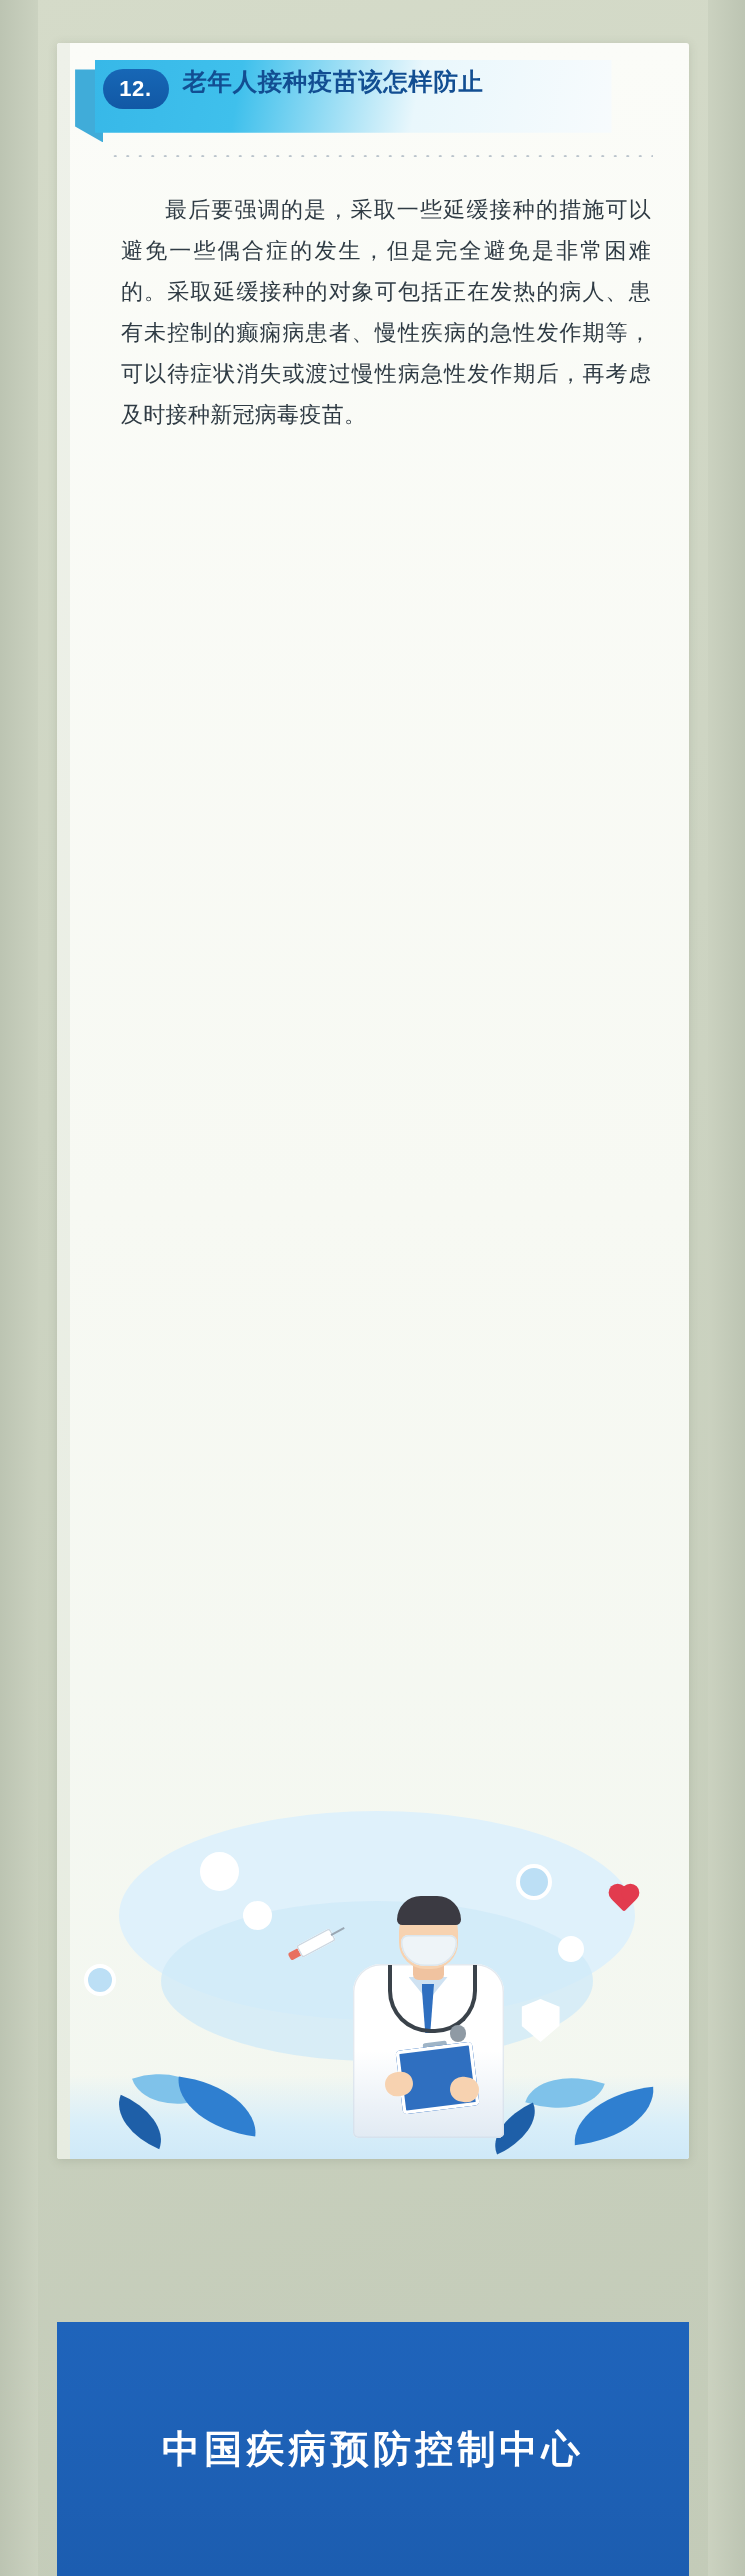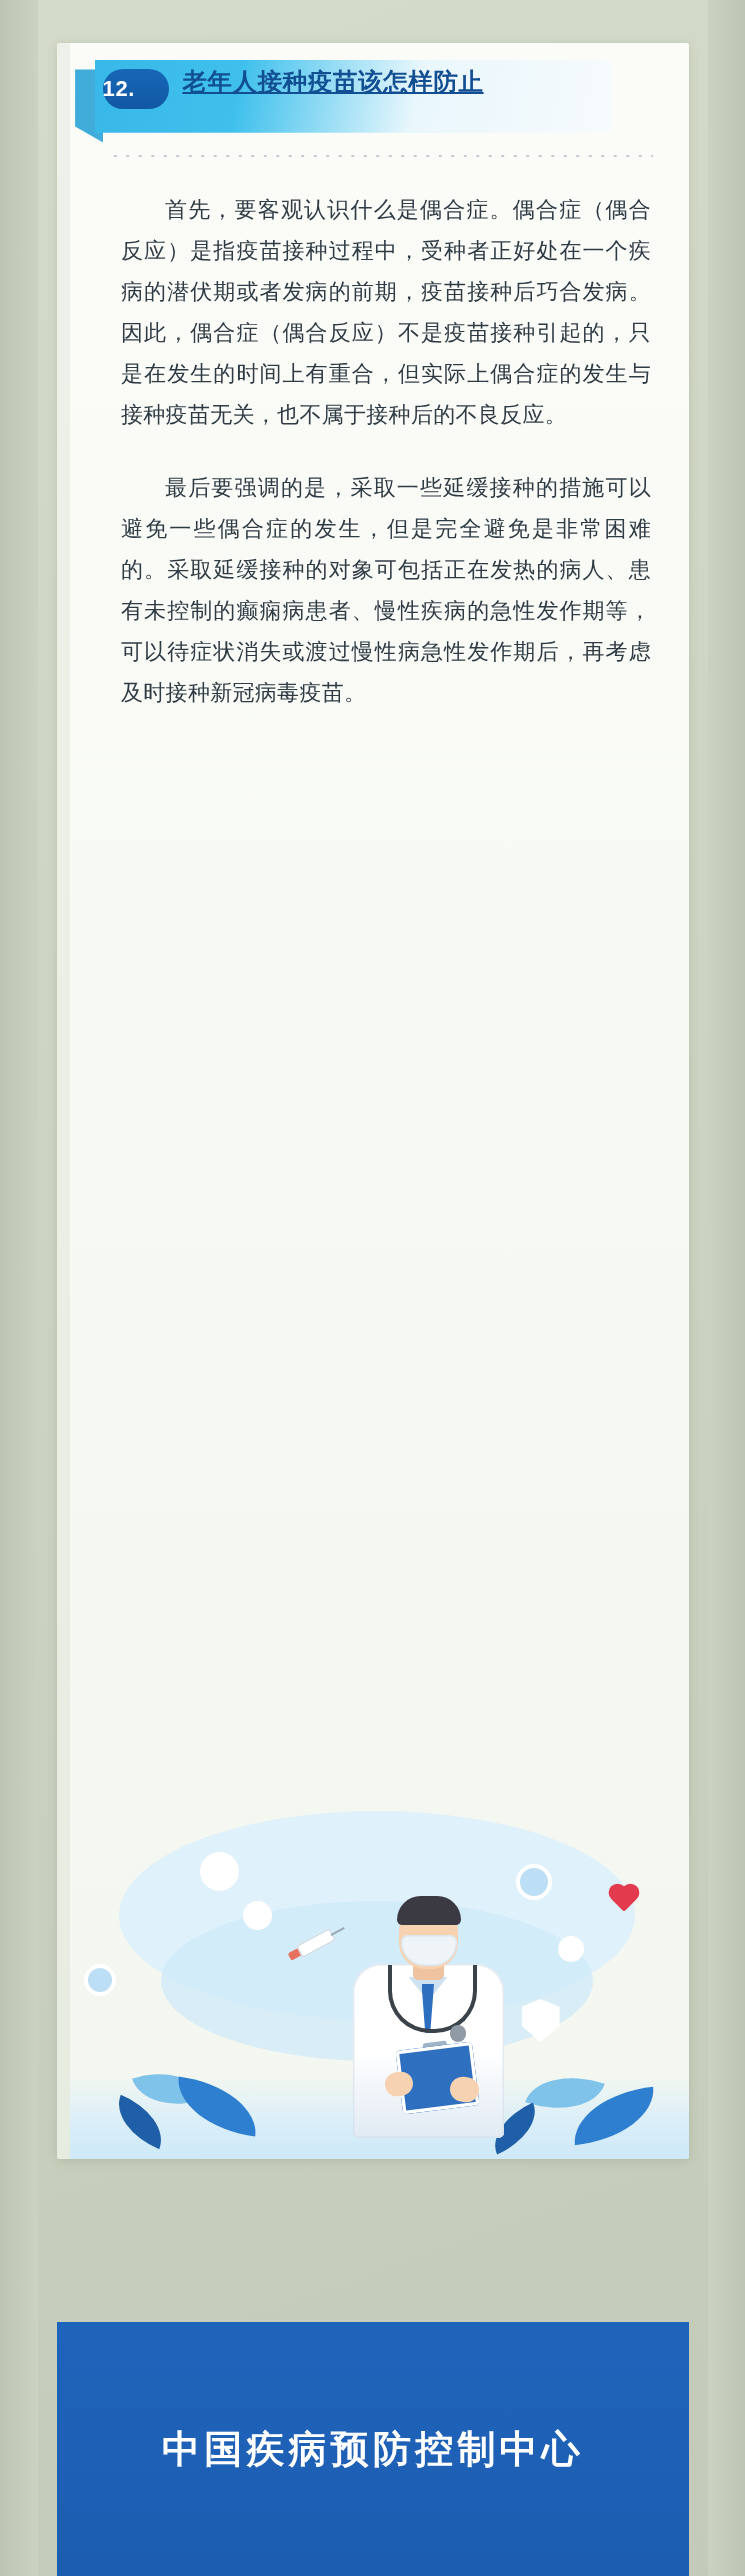--- a/index.html
+++ b/index.html
@@ -97,34 +97,33 @@
     left: 33px;
     top: 9.8px;
     width: 66px;
     height: 40px;
     border-radius: 20px;
     background: linear-gradient(180deg, #1767b6 0%, #1158a5 100%);
     color: #ffffff;
     font-size: 22px;
     font-weight: bold;
     line-height: 40px;
-    text-align: left;
+    text-align: center;
     letter-spacing: 0.7px;
   }
   .title {
     position: absolute;
     left: 113px;
     top: 4.2px;
     width: 418px;
     color: #124e92;
     font-size: 24.4px;
     font-weight: bold;
     line-height: 36px;
     letter-spacing: 0.7px;
-    text-decoration: underline;
   }
   .title .line2 {
     display: block;
   }
 
   .dotted {
     position: absolute;
     left: 39px;
     top: 95px;
     width: 544px;
@@ -306,21 +305,20 @@
         <div class="ribbon-bg"></div>
         <div class="badge">12.</div>
         <div class="title">
           <span>老年人接种疫苗该怎样防止</span>
         </div>
       </div>
       <div class="dotted"></div>
     </div>
 
     <div class="content">
-      <p class="para">首先，要客观认识什么是偶合症。偶合症（偶合反应）是指疫苗接种过程中，受种者正好处在一个疾病的潜伏期或者发病的前期，疫苗接种后巧合发病。因此，偶合症（偶合反应）不是疫苗接种引起的，只是在发生的时间上有重合，但实际上偶合症的发生与接种疫苗无关，也不属于接种后的不良反应。</p>
       <p class="para">最后要强调的是，采取一些延缓接种的措施可以避免一些偶合症的发生，但是完全避免是非常困难的。采取延缓接种的对象可包括正在发热的病人、患有未控制的癫痫病患者、慢性疾病的急性发作期等，可以待症状消失或渡过慢性病急性发作期后，再考虑及时接种新冠病毒疫苗。</p>
     </div>
 
     <div class="illustration">
       <div class="ill-blob"></div>
       <div class="ill-blob2"></div>
       <div class="ground"></div>
 
       <div class="virus virus-w" style="left:130px; top:125px; width:31px; height:31px;"></div>
       <div class="virus virus-w" style="left:173px; top:174px; width:21px; height:21px;"></div>

